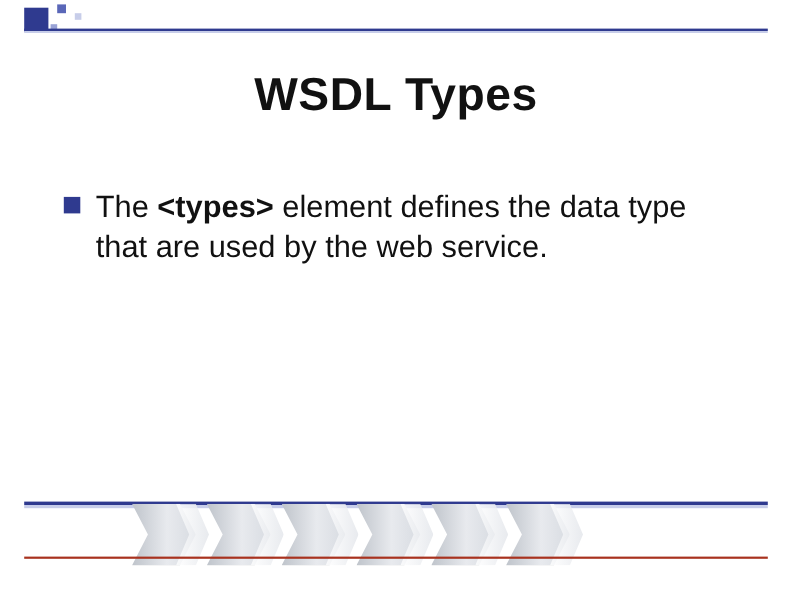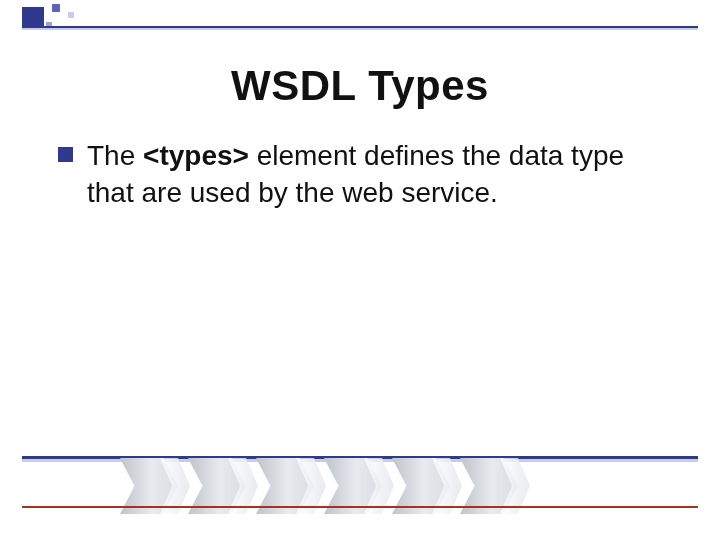--- a/index.html
+++ b/index.html
@@ -16,21 +16,21 @@
   .sq.s3 { width: 6px; height: 6px; left: 46px; top: 8px; background: #c7cde9; }
 
   
   .top-rule { position: absolute; left: 22px; right: 22px; top: 26px; height: 4px;
               background: linear-gradient(#2f3a8f 0 2px, #c7cde9 2px 4px); }
 
   .title { position: absolute; left: 0; right: 0; top: 62px; text-align: center;
            font-size: 42px; color: #111; letter-spacing: 0.5px; }
 
   .body { position: absolute; left: 58px; right: 50px; top: 138px; }
-  .bullet { display: flex; align-items: flex-start; margin-bottom: 36px; }
+  .bullet { display: flex; align-items: flex-start; margin-bottom: 36px; margin-top: 32px; }
   .bullet .marker { width: 15px; height: 15px; background: #2f3a8f; margin-top: 9px; margin-right: 14px; flex: none; }
   .bullet .text { font-size: 28px; line-height: 1.32; color: #111; }
   .bullet .text b { font-weight: 700; }
 
   
   .bottom-thick { position: absolute; left: 22px; right: 22px; bottom: 78px; height: 6px;
                   background: linear-gradient(#2f3a8f 0 3px, #c7cde9 3px 6px); }
   .bottom-thin  { position: absolute; left: 22px; right: 22px; bottom: 32px; height: 2px; background: #a8321f; }
 
   

